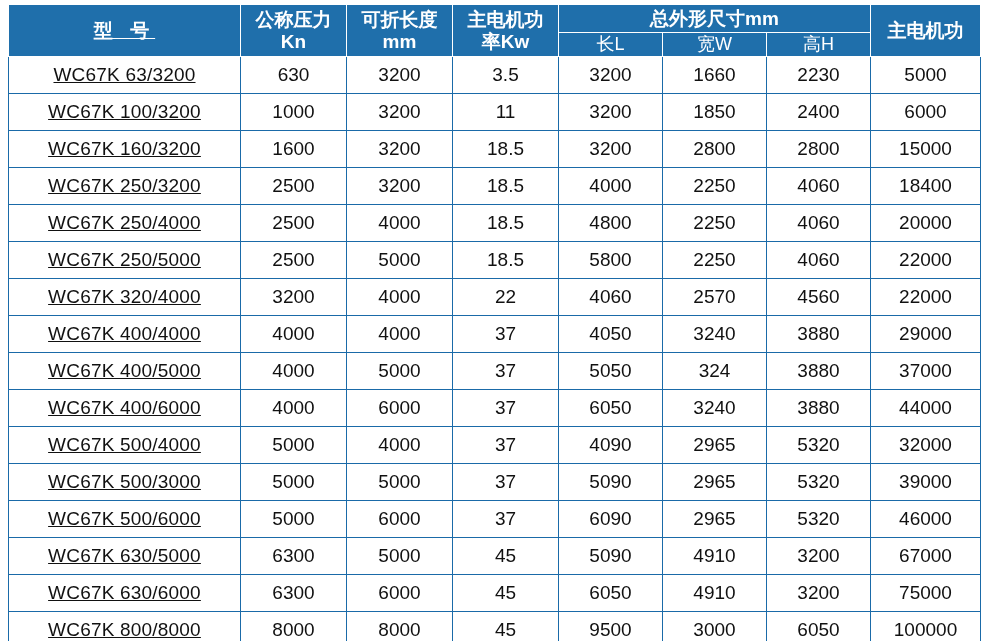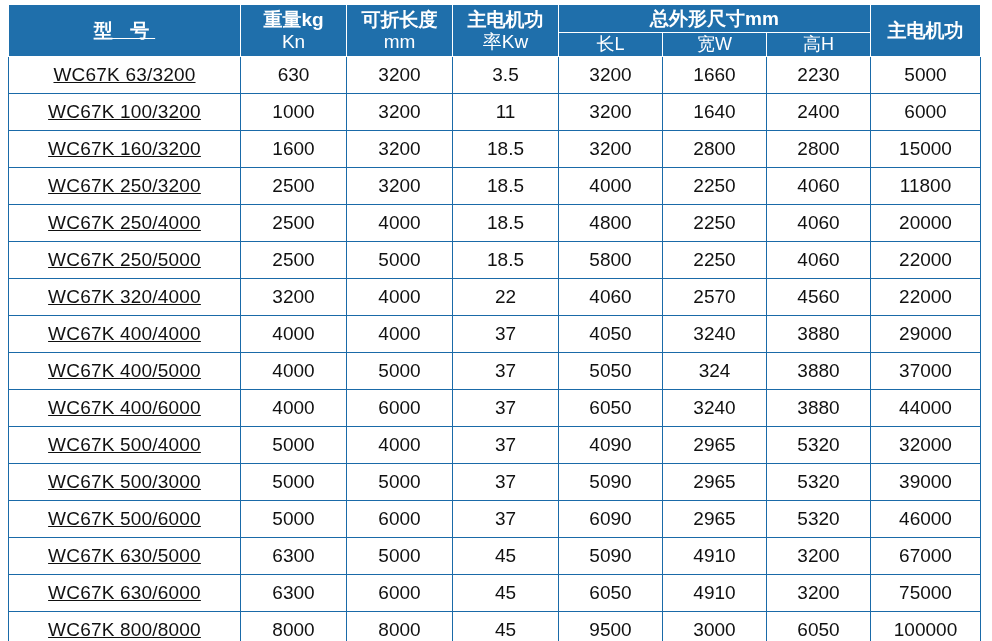--- a/index.html
+++ b/index.html
@@ -57,42 +57,42 @@
     font-size: 19px;
     letter-spacing: 0.2px;
     text-decoration: underline;
   }
   .hdr-model {
     letter-spacing: 6px;
     text-decoration: underline;
   }
   .hdr-line2 {
     display: block;
-    font-weight: normal;
+    font-weight: bold;
   }
 </style>
 </head>
 <body>
 
 <table class="spec-table">
   <colgroup>
     <col class="col-model">
     <col class="col-num">
     <col class="col-num">
     <col class="col-num">
     <col class="col-l">
     <col class="col-w">
     <col class="col-h">
     <col class="col-weight">
   </colgroup>
   <thead>
     <tr>
       <th class="tall hdr-model" rowspan="2">型 号</th>
       <th class="tall" rowspan="2">
-        <span>重量kg</span>
+        <span>公称压力</span>
         <span class="hdr-line2">Kn</span>
       </th>
       <th class="tall" rowspan="2">
         <span>可折长度</span>
         <span class="hdr-line2">mm</span>
       </th>
       <th class="tall" rowspan="2">
         <span>主电机功</span>
         <span class="hdr-line2">率Kw</span>
       </th>
@@ -115,21 +115,21 @@
       <td>1660</td>
       <td>2230</td>
       <td>5000</td>
     </tr>
     <tr>
       <td class="model-cell">WC67K 100/3200</td>
       <td>1000</td>
       <td>3200</td>
       <td>11</td>
       <td>3200</td>
-      <td>1640</td>
+      <td>1850</td>
       <td>2400</td>
       <td>6000</td>
     </tr>
     <tr>
       <td class="model-cell">WC67K 160/3200</td>
       <td>1600</td>
       <td>3200</td>
       <td>18.5</td>
       <td>3200</td>
       <td>2800</td>
@@ -137,21 +137,21 @@
       <td>15000</td>
     </tr>
     <tr>
       <td class="model-cell">WC67K 250/3200</td>
       <td>2500</td>
       <td>3200</td>
       <td>18.5</td>
       <td>4000</td>
       <td>2250</td>
       <td>4060</td>
-      <td>11800</td>
+      <td>18400</td>
     </tr>
     <tr>
       <td class="model-cell">WC67K 250/4000</td>
       <td>2500</td>
       <td>4000</td>
       <td>18.5</td>
       <td>4800</td>
       <td>2250</td>
       <td>4060</td>
       <td>20000</td>

